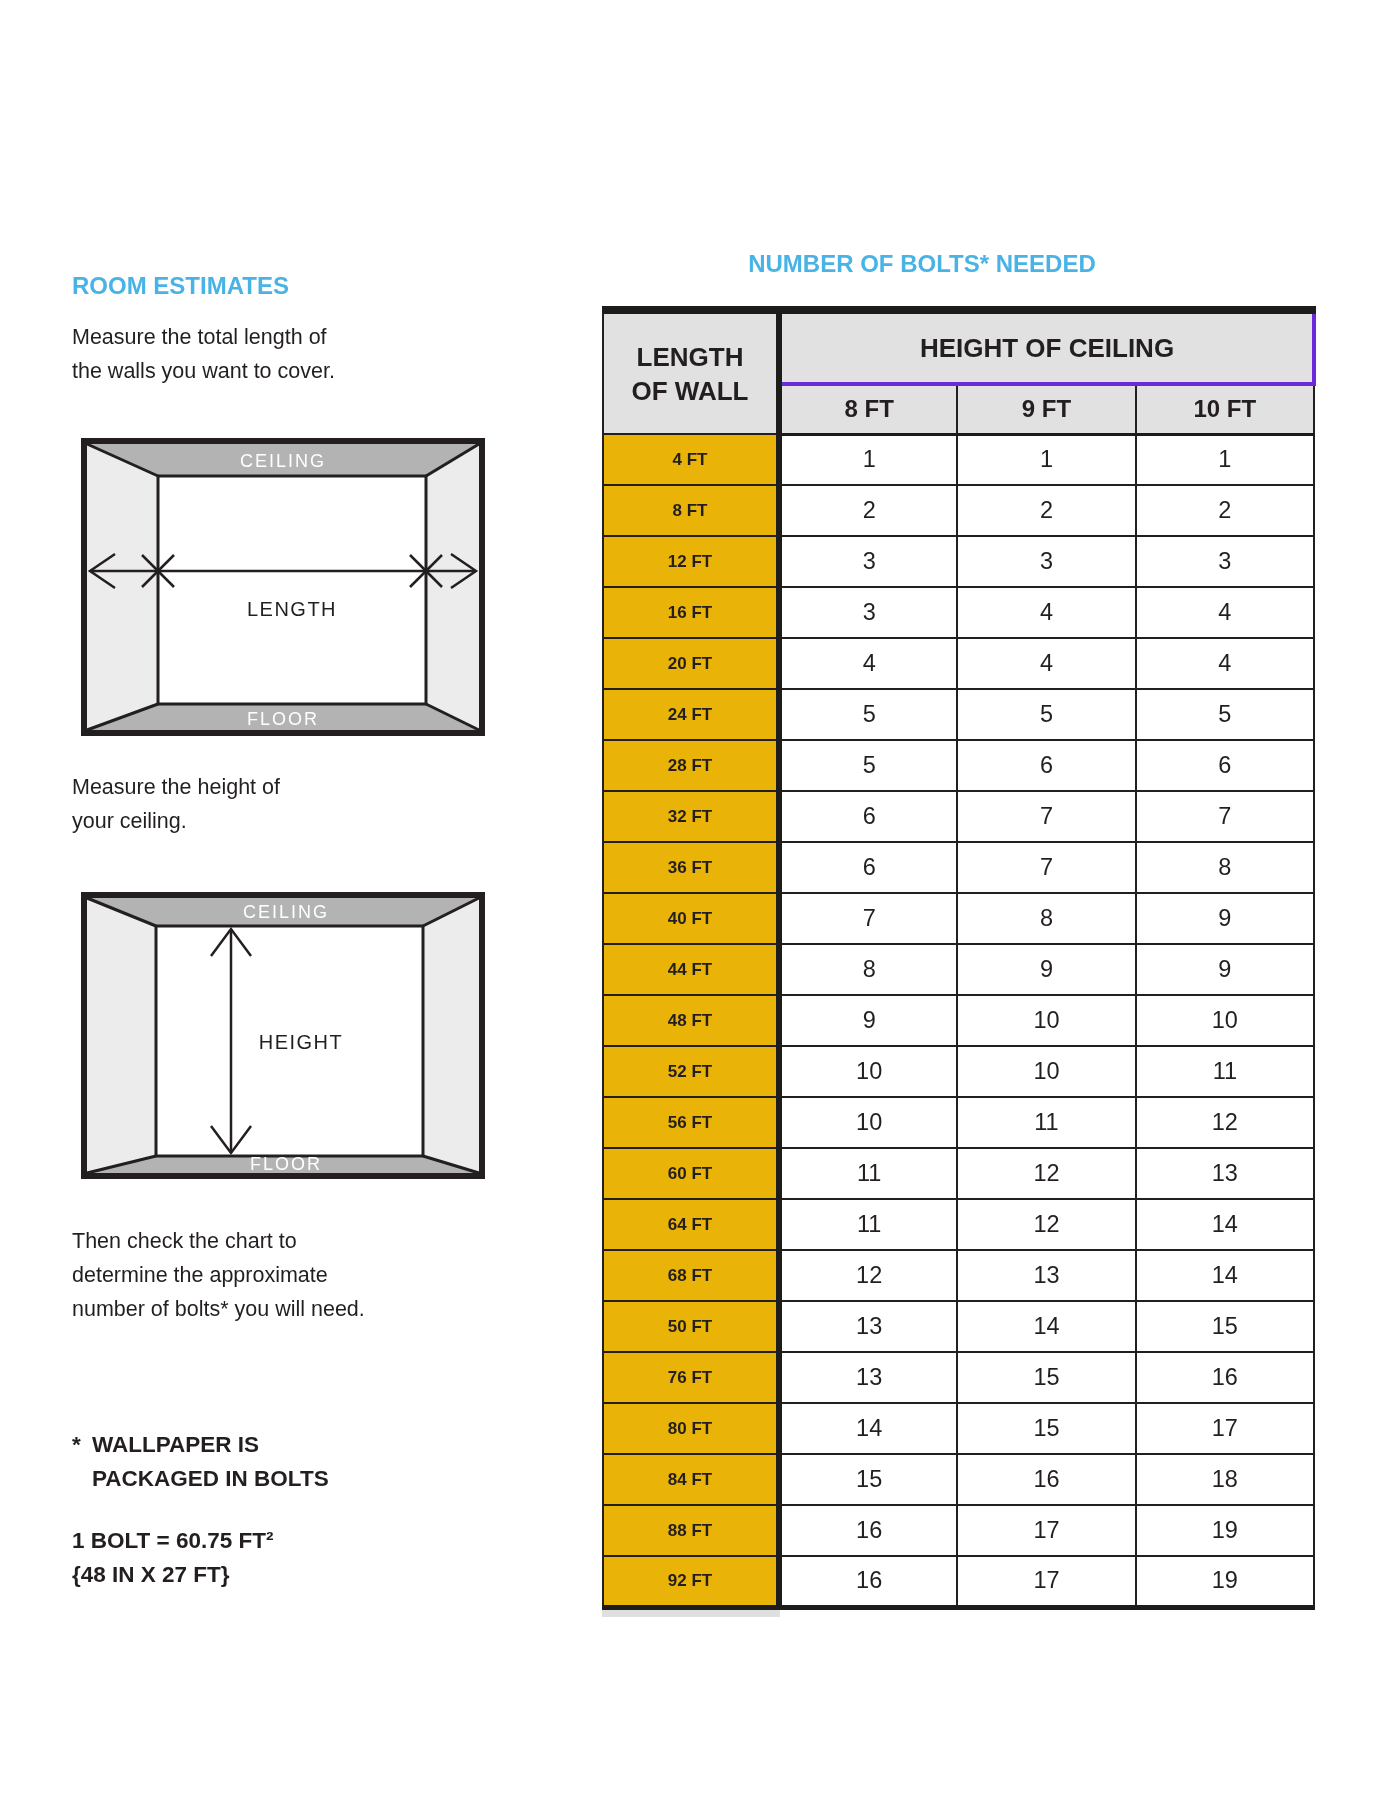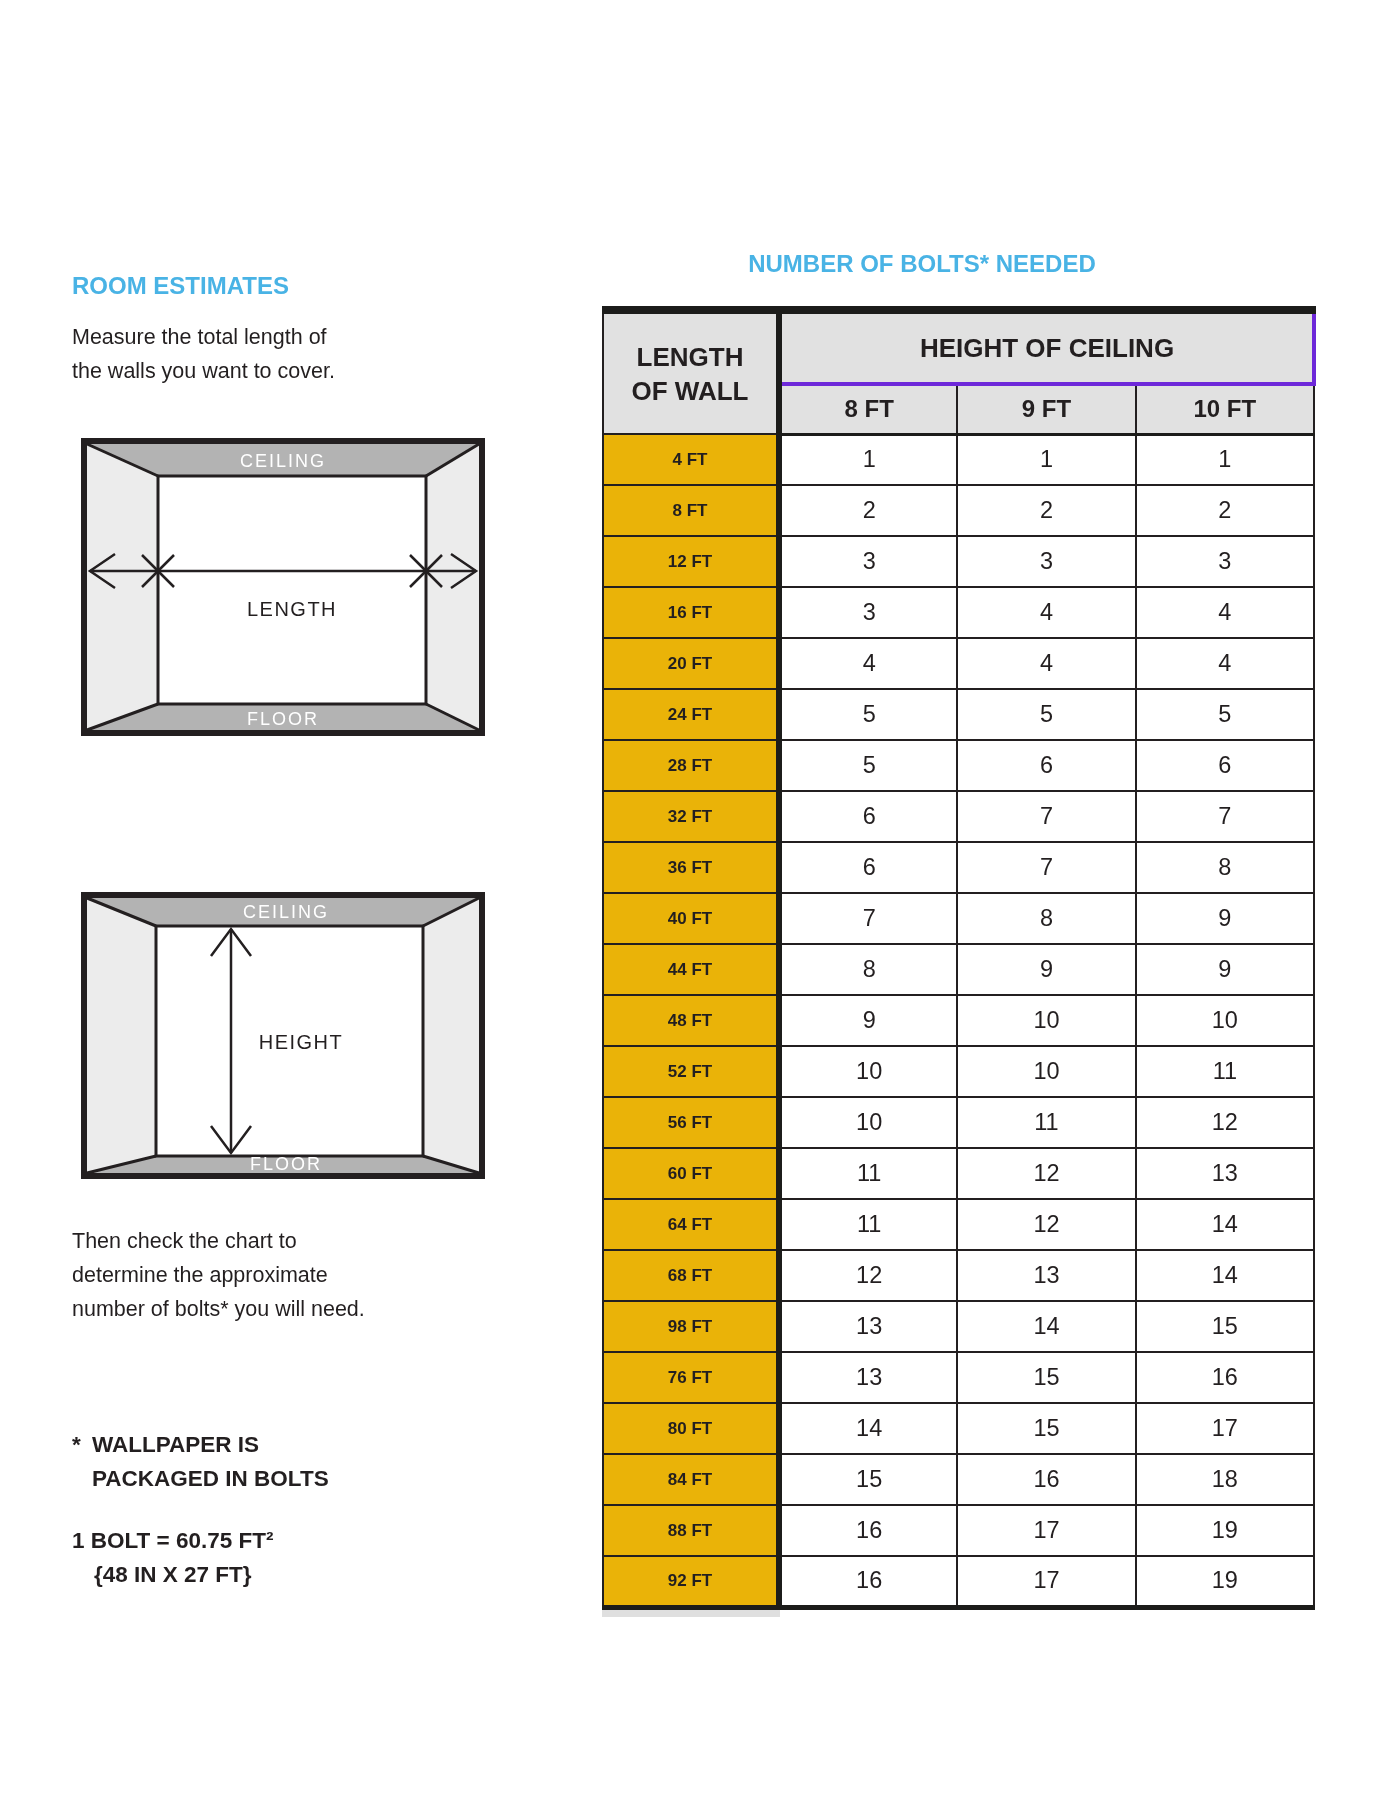--- a/index.html
+++ b/index.html
@@ -40,21 +40,21 @@
   .footnote {
     position: absolute; left: 72px; top: 1428px;
     font-size: 22.5px; font-weight: bold; line-height: 34px;
     display: flex;
   }
   .footnote .marker { width: 20px; }
   .bolt-info {
     position: absolute; left: 72px; top: 1524px;
     font-size: 22.5px; font-weight: bold; line-height: 34px;
   }
-  .bolt-info .line { display: block; text-align: center; }
+  .bolt-info .line { display: block; }
 
   .table-wrap { position: absolute; left: 602px; top: 252px; width: 640px; }
   .table-title {
     text-align: center; font-size: 24px; font-weight: bold;
     color: #49B3E5; line-height: 24px; margin-bottom: 30px;
   }
   table.bolts {
     border-collapse: collapse; width: 714px; table-layout: fixed;
     border-top: 8px solid #1c1c1a;
     border-bottom: 5px solid #1c1c1a;
@@ -114,20 +114,24 @@
       <polyline points="34,116 9,133 34,150"></polyline>
       <line x1="61" y1="149" x2="93" y2="117"></line>
       <line x1="61" y1="117" x2="93" y2="149"></line>
       <line x1="329" y1="149" x2="361" y2="117"></line>
       <line x1="329" y1="117" x2="361" y2="149"></line>
       <polyline points="370,116 395,133 370,150"></polyline>
     </g>
     <text class="measure-label" x="211" y="178" text-anchor="middle">LENGTH</text>
   </svg>
 
+  <p class="body-text p-height">
+    <span class="line">Measure the height of</span>
+    <span class="line">your ceiling.</span>
+  </p>
 
   <svg class="diagram height" width="404" height="287" viewBox="0 0 404 287">
     <rect x="3" y="3" width="398" height="281" fill="#ffffff" stroke="#231F20" stroke-width="6"></rect>
     <polygon points="6,6 398,6 342,34 75,34" fill="#B3B3B3"></polygon>
     <polygon points="75,264 342,264 398,281 6,281" fill="#B3B3B3"></polygon>
     <polygon points="6,6 75,34 75,264 6,281" fill="#ECECEC"></polygon>
     <polygon points="398,6 342,34 342,264 398,281" fill="#ECECEC"></polygon>
     <rect x="75" y="34" width="267" height="230" fill="#ffffff" stroke="#231F20" stroke-width="3"></rect>
     <line x1="6" y1="6" x2="75" y2="34" stroke="#231F20" stroke-width="3"></line>
     <line x1="398" y1="6" x2="342" y2="34" stroke="#231F20" stroke-width="3"></line>
@@ -276,21 +280,21 @@
             <td class="val">12</td>
             <td class="val">14</td>
           </tr>
           <tr>
             <td class="rowlabel">68 FT</td>
             <td class="val">12</td>
             <td class="val">13</td>
             <td class="val">14</td>
           </tr>
           <tr>
-            <td class="rowlabel">98 FT</td>
+            <td class="rowlabel">50 FT</td>
             <td class="val">13</td>
             <td class="val">14</td>
             <td class="val">15</td>
           </tr>
           <tr>
             <td class="rowlabel">76 FT</td>
             <td class="val">13</td>
             <td class="val">15</td>
             <td class="val">16</td>
           </tr>

